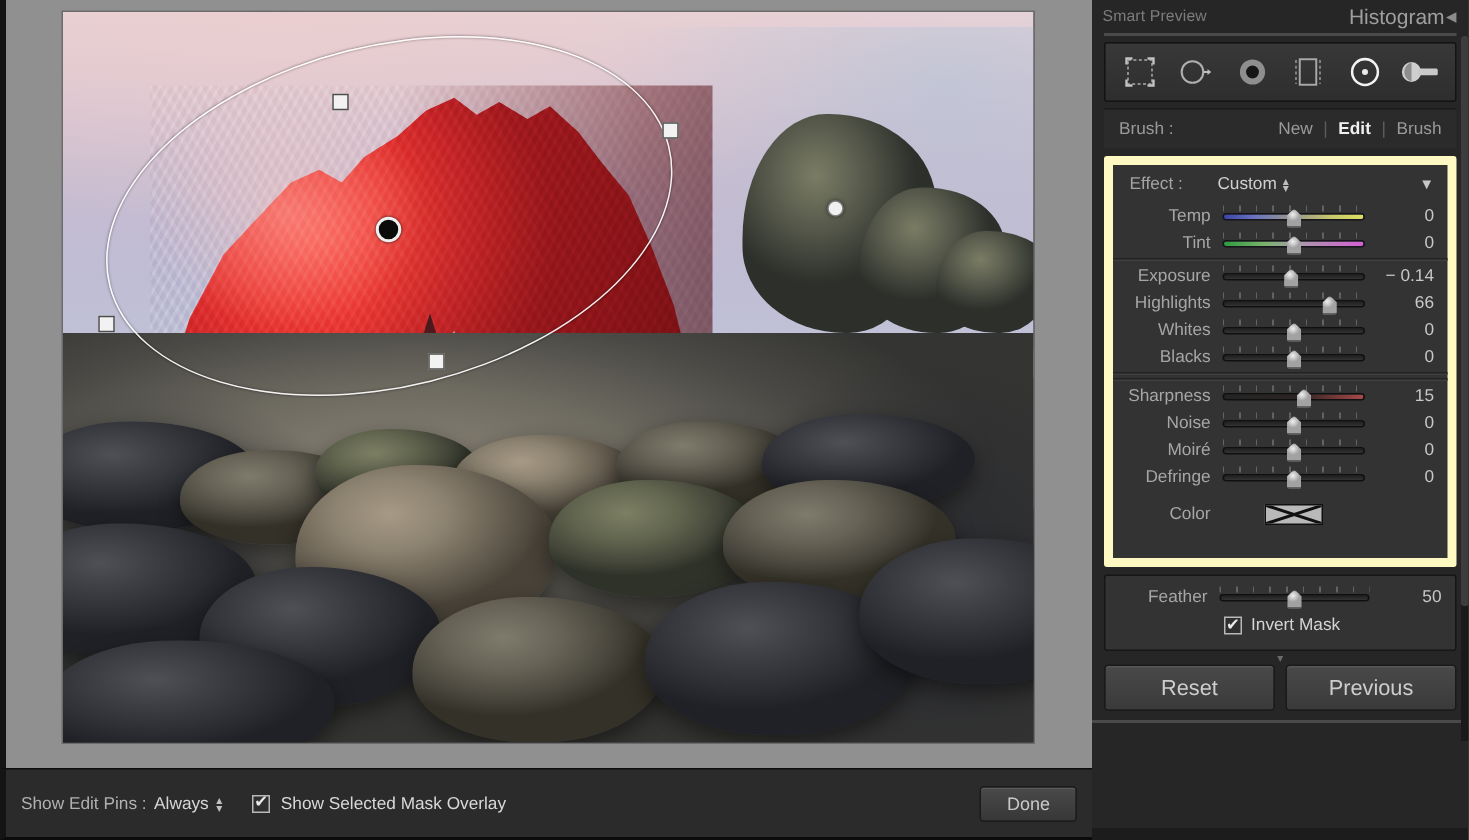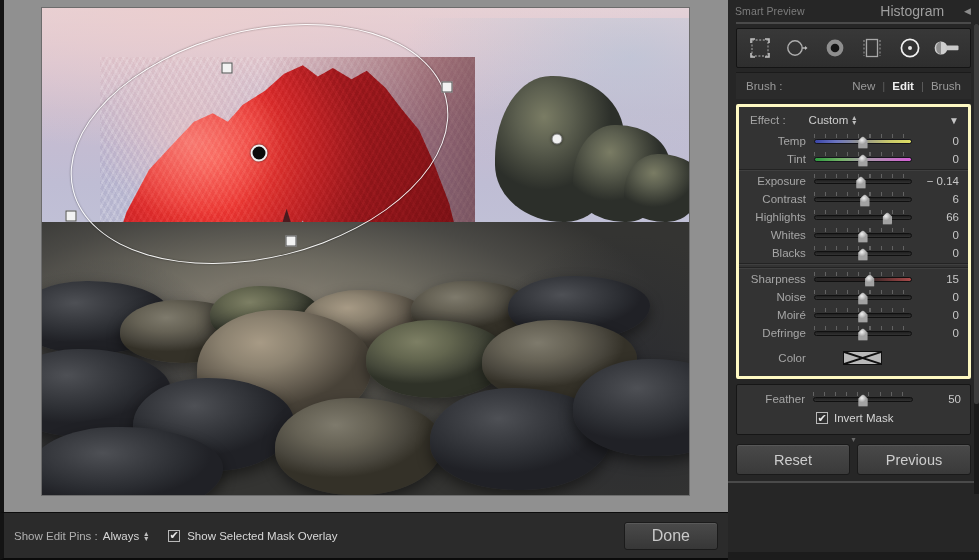--- a/index.html
+++ b/index.html
@@ -201,42 +201,42 @@
   .cbx {
     width: 12px; height: 12px;
     border: 1px solid #b9b9b9;
     background: #2f2f2f;
     display: inline-flex; align-items: center; justify-content: center;
     color: #e9e9e9; font-size: 11px; line-height: 1;
     margin-right: 7px;
   }
   #done-btn {
     margin-left: auto;
-    padding: 4px 27px;
+    padding: 4px 17px;
     background: linear-gradient(#4a4a4a, #373737);
     border: 1px solid #1b1b1b;
     border-radius: 3px;
-    color: #c9c9c9; font-size: 16px;
+    color: #c9c9c9; font-size: 12px;
     box-shadow: inset 0 1px 0 rgba(255,255,255,.09);
   }
 
   
   #right-panel {
     position: absolute; left: 728px; top: 0;
     width: 251px; height: 552px;
     background: #262626;
     display: flex; flex-direction: column;
   }
   #panel-header {
     height: 22px; display: flex; align-items: center;
     padding: 0 8px 0 7px;
     background: #262626;
   }
   #smart-preview { font-size: 10.5px; color: #7c7c7c; letter-spacing: .1px; }
-  #hist-group { margin-left: auto; display: flex; align-items: center; gap: 20px; justify-content: center; }
+  #hist-group { margin-left: auto; display: flex; align-items: center; gap: 1px; justify-content: center; }
   #hist-title { font-size: 14px; color: #9f9f9f; }
   #hist-arrow { color: #8c8c8c; font-size: 9px; }
   .hdr-rule { height: 2px; background: #4a4a4a; margin: 0 8px 4px 8px; }
 
   .panel-box {
     margin: 0 8px;
     background: #323232;
     border: 1px solid #141414;
     border-radius: 2px;
   }
@@ -258,23 +258,23 @@
   }
   #mask-row .ml { color: #9a9a9a; }
   .mask-opts { margin-left: auto; display: flex; align-items: center; gap: 7px; }
   .mask-opt { color: #9a9a9a; }
   .mask-opt.active { color: #f0f0f0; font-weight: bold; }
   .mask-sep { color: #5d5d5d; }
 
   #slider-panel {
     margin: 5px 8px 0 8px;
     background: #333333;
-    border: 3px solid #fef9c3;
+    border: 6px solid #fef9c3;
     border-radius: 2px;
-    padding: 2px 0 3px 0;
+    padding: 2px 0 14px 0;
   }
   .effect-row {
     display: flex; align-items: center;
     height: 22px; padding: 0 9px 0 11px;
     font-size: 11.5px; color: #a4a4a4;
   }
   .effect-name { color: #cfcfcf; margin-left: 23px; }
   .effect-caret {
     display: inline-flex; flex-direction: column; line-height: 5px;
     font-size: 8px; color: #bdbdbd; margin-left: 4px;
@@ -556,29 +556,20 @@
             <div class="srow">
               <span class="sname">Exposure</span>
               <span class="strack-wrap">
                 <span class="ticks"></span>
                 <span class="strack"></span>
                 <span class="sthumb" style="left: 48%;"></span>
               </span>
               <span class="sval">− 0.14</span>
             </div>
             <div class="srow">
-              <span class="sname">Contrast</span>
-              <span class="strack-wrap">
-                <span class="ticks"></span>
-                <span class="strack"></span>
-                <span class="sthumb" style="left: 52%;"></span>
-              </span>
-              <span class="sval">6</span>
-            </div>
-            <div class="srow">
               <span class="sname">Highlights</span>
               <span class="strack-wrap">
                 <span class="ticks"></span>
                 <span class="strack"></span>
                 <span class="sthumb" style="left: 75%;"></span>
               </span>
               <span class="sval">66</span>
             </div>
             <div class="srow">
               <span class="sname">Whites</span>

